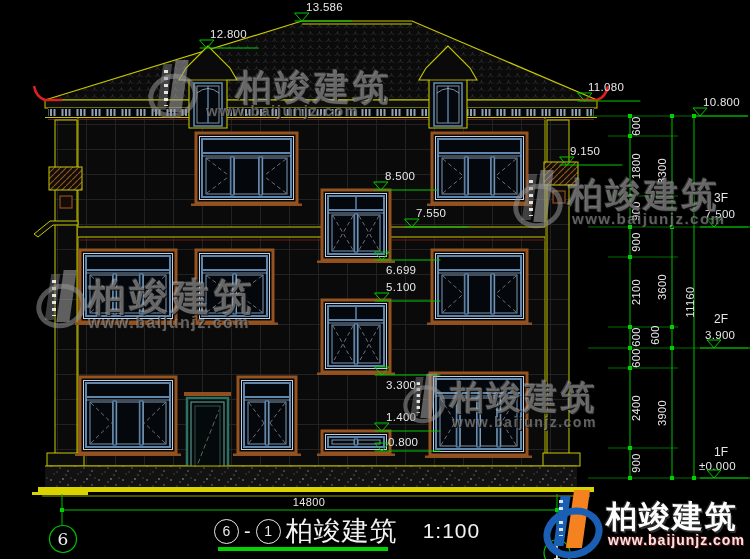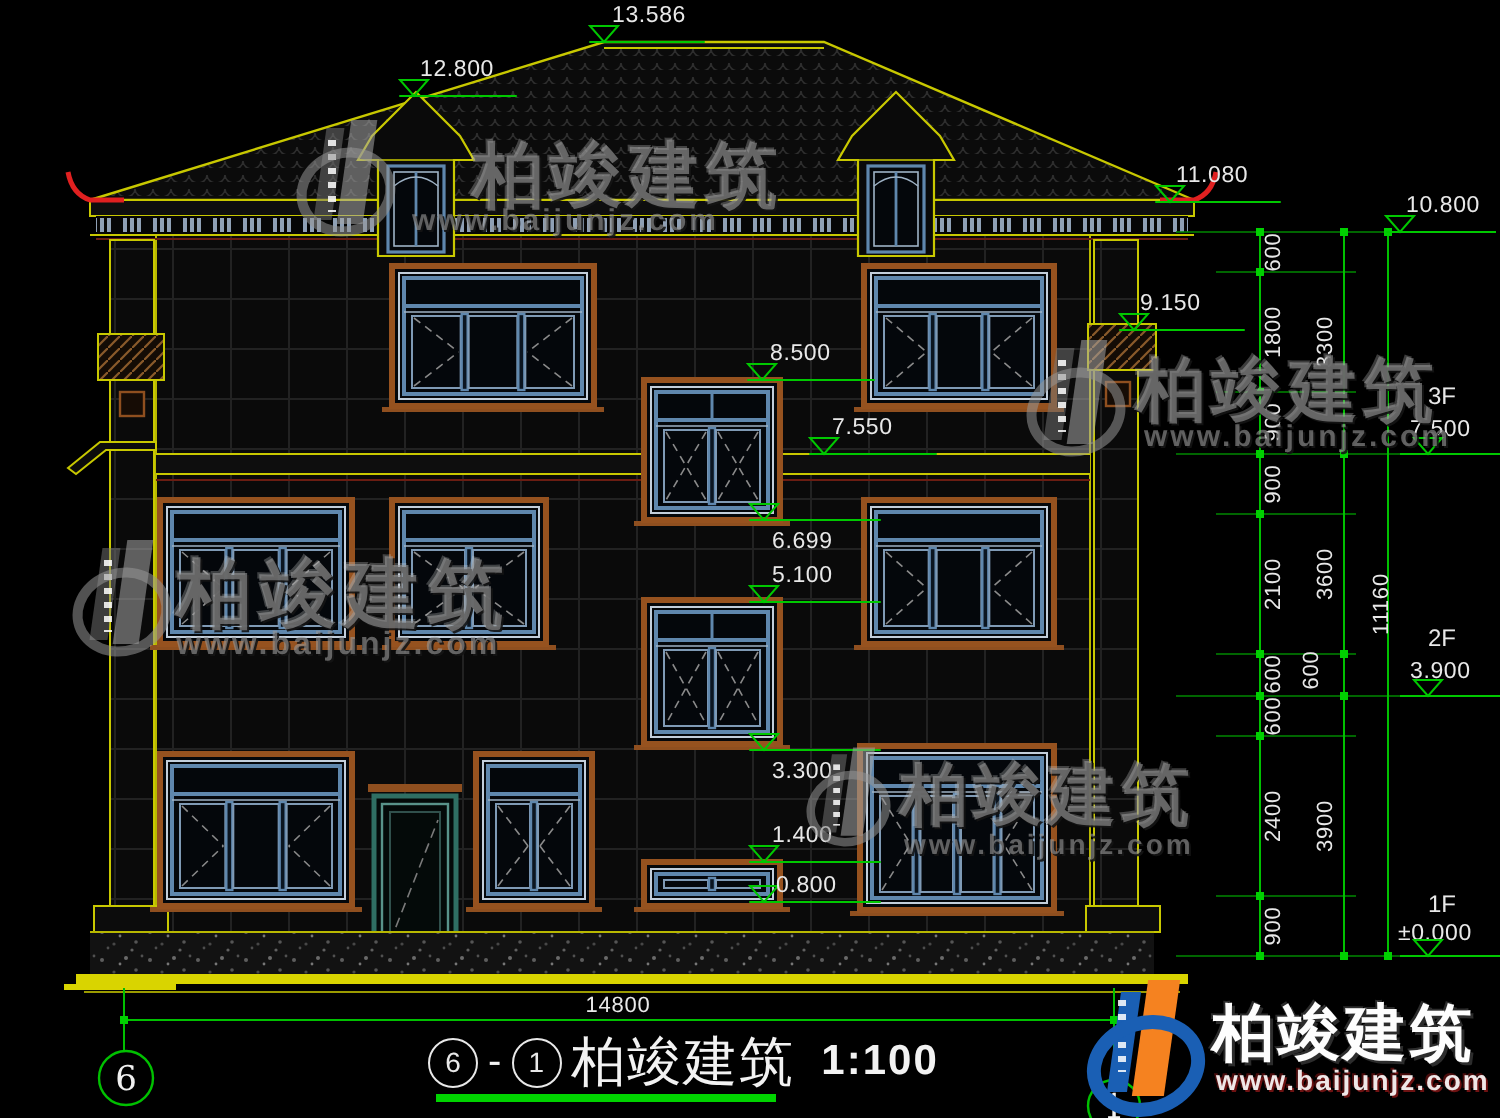--- a/index.html
+++ b/index.html
@@ -32,21 +32,21 @@
   .footer-brand{position:absolute;font-weight:bold;color:#fdfdfd;white-space:nowrap;
       text-shadow:1.5px 1.5px 0 #2c2c2c,-1px -1px 0 #2c2c2c;}
   .footer-url{position:absolute;font-weight:bold;color:#efe7e7;white-space:nowrap;letter-spacing:1px;
       text-shadow:1px 1px 0 #6e1212,-1px -1px 0 #4a0c0c;}
 
   
   .title-row{position:absolute;display:flex;align-items:center;gap:5px;color:#f2f2f2;}
   .circle-num{display:inline-flex;align-items:center;justify-content:center;width:23px;height:23px;
       border:1.6px solid #e8e8e8;border-radius:50%;font-size:14px;color:#e8e8e8;}
   .title-cn{font-size:27px;letter-spacing:1px;}
-  .title-scale{font-size:21px;margin-left:8px;letter-spacing:1px;font-weight:bold;}
+  .title-scale{font-size:21px;margin-left:20px;letter-spacing:1px;}
   .title-underline{position:absolute;background:#00d400;}
 </style>
 </head>
 <body>
 
 <div id="canvas">
 
 <svg width="750" height="559" viewBox="0 0 750 559">
   <defs>
     <pattern id="wallgrid" width="29" height="25" patternUnits="userSpaceOnUse">

